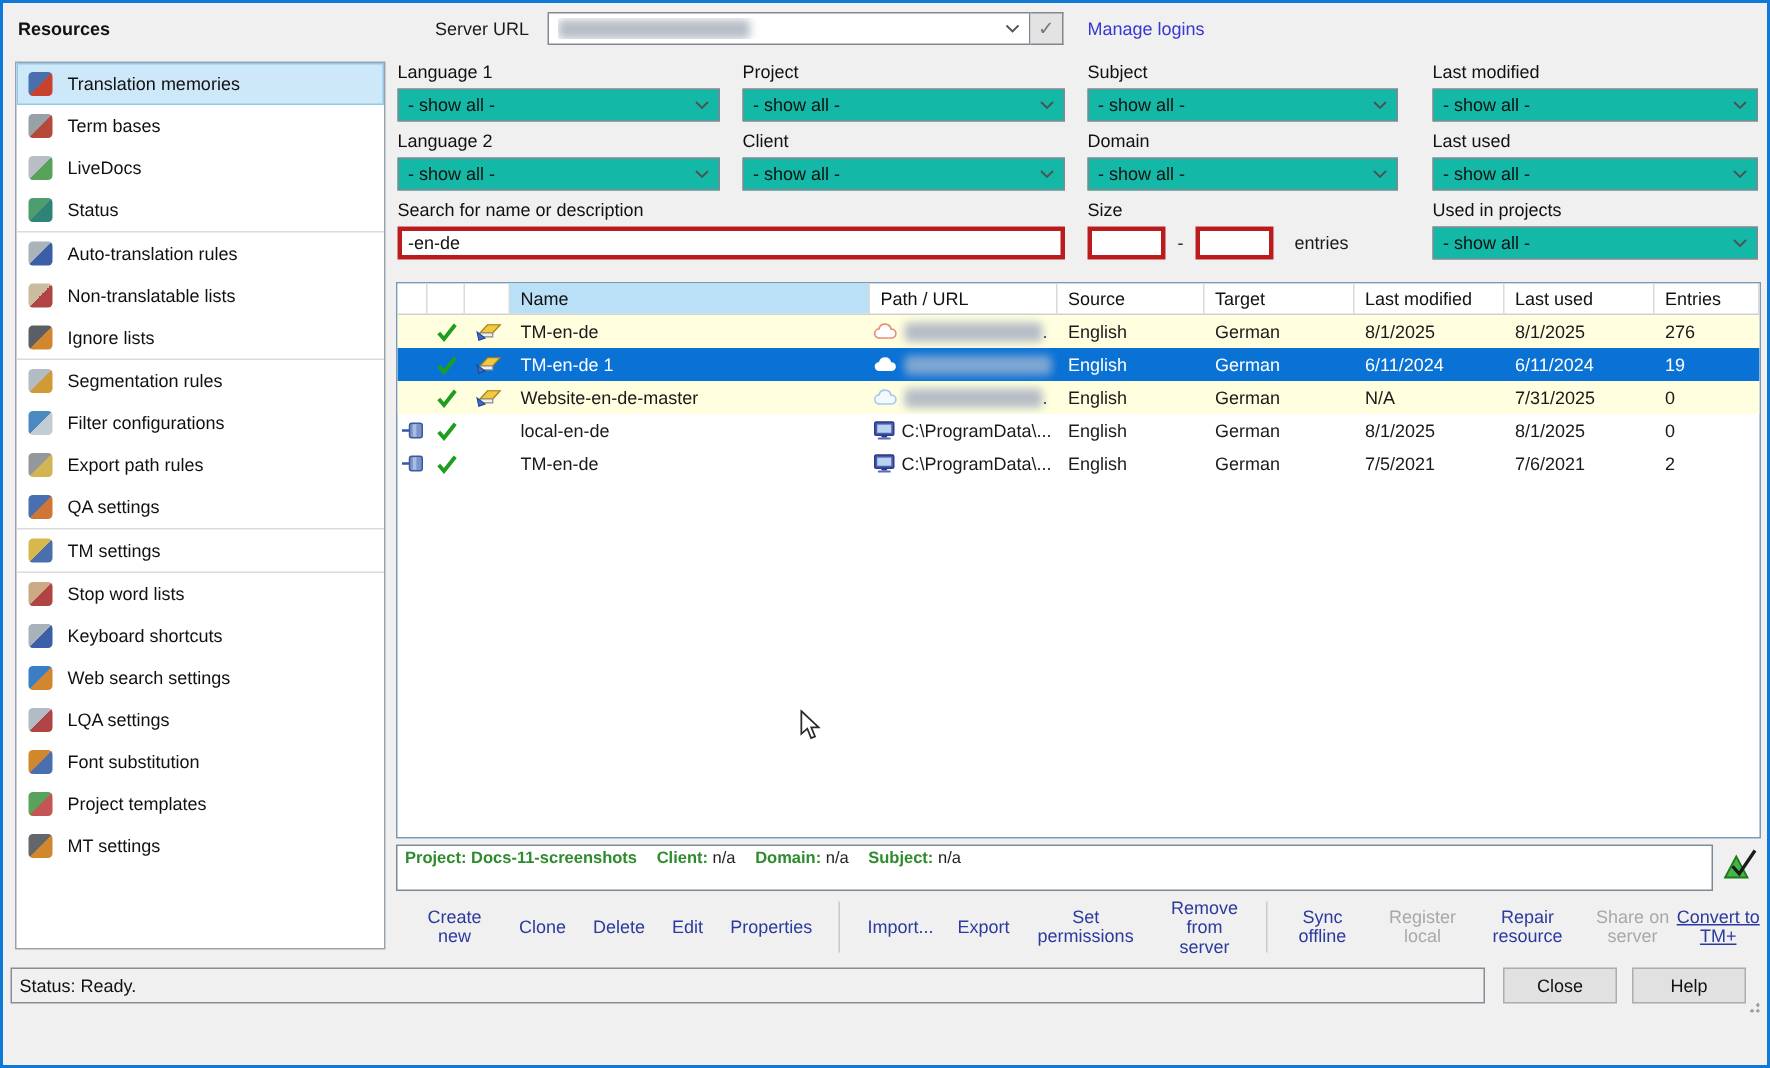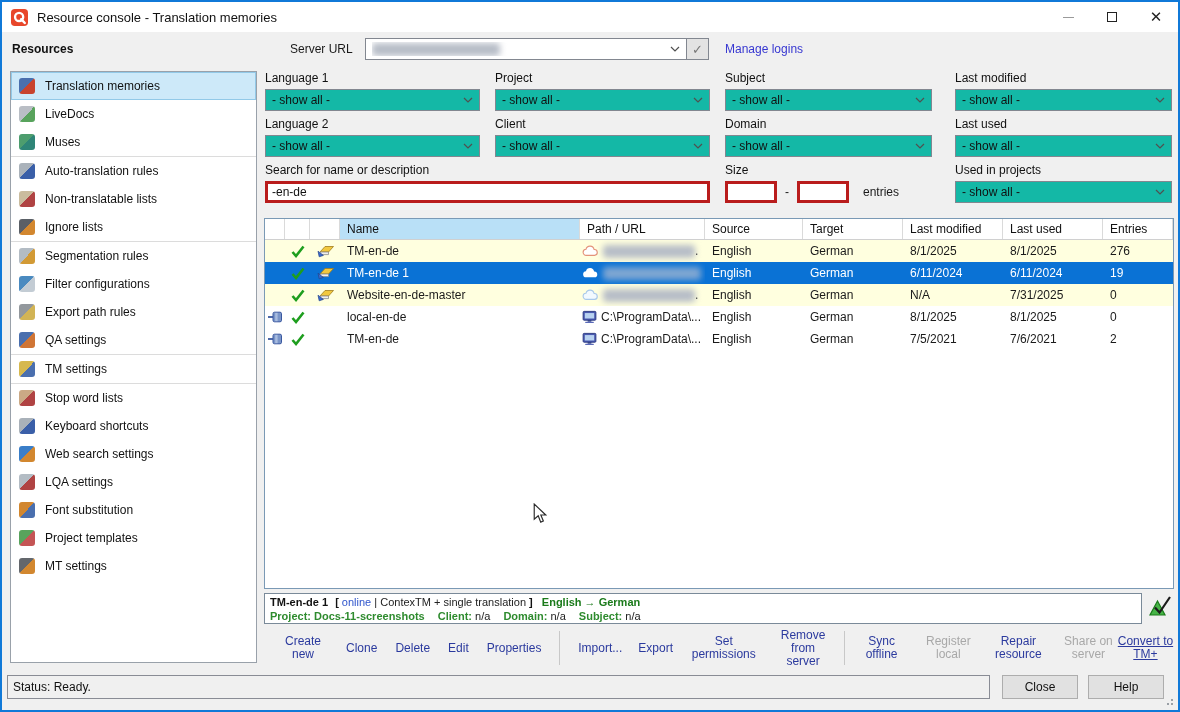--- a/index.html
+++ b/index.html
@@ -108,56 +108,41 @@
             radial-gradient(circle at 8px 8px,#9aa0a6 1px,transparent 1.4px),
             radial-gradient(circle at 8px 4px,#9aa0a6 1px,transparent 1.4px),
             radial-gradient(circle at 4px 8px,#9aa0a6 1px,transparent 1.4px); }
   .cursor { position:absolute; left:531px; top:471px; pointer-events:none; }
 </style>
 </head>
 <body>
 
 <div class="window">
 
-  <div class="titlebar">
-    <span class="logo"><svg width="17" height="17" viewBox="0 0 18 18">
-          <rect width="18" height="18" rx="4" fill="#e8472b"></rect>
-          <circle cx="8.6" cy="8.4" r="4.3" fill="none" stroke="#fff" stroke-width="2.5"></circle>
-          <path d="M10.8 10.8 L14.6 14.8" stroke="#fff" stroke-width="2.6" stroke-linecap="round"></path>
-        </svg></span>
-    <span class="titletext">Resource console - Translation memories</span>
-    <div class="wcontrols">
-      <div class="wbtn">
-          <span class="minglyph"></span>
-        </div>
-      <div class="wbtn">
-          <span class="maxglyph"></span>
-        </div>
-      <div class="wbtn">
-          <span class="closeglyph">✕</span>
-        </div>
-    </div>
-  </div>
 
   <div class="content">
 
     <div class="res-header">Resources</div>
     <div class="listbox" id="sidebar-list">
         <div class="sb-group">
           <div class="sb-item selected">
             <span class="sb-icon ic-translation-memories"></span>
             <span class="sb-label">Translation memories</span>
           </div>
           <div class="sb-item">
+            <span class="sb-icon ic-term-bases"></span>
+            <span class="sb-label">Term bases</span>
+          </div>
+          <div class="sb-item">
             <span class="sb-icon ic-livedocs"></span>
             <span class="sb-label">LiveDocs</span>
           </div>
           <div class="sb-item">
             <span class="sb-icon ic-muses"></span>
-            <span class="sb-label">Muses</span>
+            <span class="sb-label">Status</span>
           </div>
         </div>
         <div class="sb-group">
           <div class="sb-item">
             <span class="sb-icon ic-auto-translation-rules"></span>
             <span class="sb-label">Auto-translation rules</span>
           </div>
           <div class="sb-item">
             <span class="sb-icon ic-non-translatable-lists"></span>
             <span class="sb-label">Non-translatable lists</span>
@@ -528,29 +513,20 @@
             <div class="td " style="flex: 0 0 98px; width: 98px;">English</div>
             <div class="td " style="flex: 0 0 100px; width: 100px;">German</div>
             <div class="td " style="flex: 0 0 100px; width: 100px;">7/5/2021</div>
             <div class="td " style="flex: 0 0 100px; width: 100px;">7/6/2021</div>
             <div class="td " style="flex: 0 0 70px; width: 70px;">2</div>
           </div>
         </div>
     </div>
 
     <div class="infobox">
-      <div>
-        <span class="inb">TM-en-de 1</span>
-        <span class="inb" style="margin-left:4px;">[</span>
-        <span class="in-blue">online</span>
-        <span>|</span>
-        <span class="in-val">ContexTM + single translation</span>
-        <span class="inb">]</span>
-        <span class="in-grn" style="margin-left:6px;">English → German</span>
-      </div>
       <div>
         <span class="in-lbl">Project:</span>
         <span class="in-lbl">Docs-11-screenshots</span>
         <span class="in-lbl" style="margin-left:10px;">Client:</span>
         <span class="in-val">n/a</span>
         <span class="in-lbl" style="margin-left:10px;">Domain:</span>
         <span class="in-val">n/a</span>
         <span class="in-lbl" style="margin-left:10px;">Subject:</span>
         <span class="in-val">n/a</span>
       </div>

